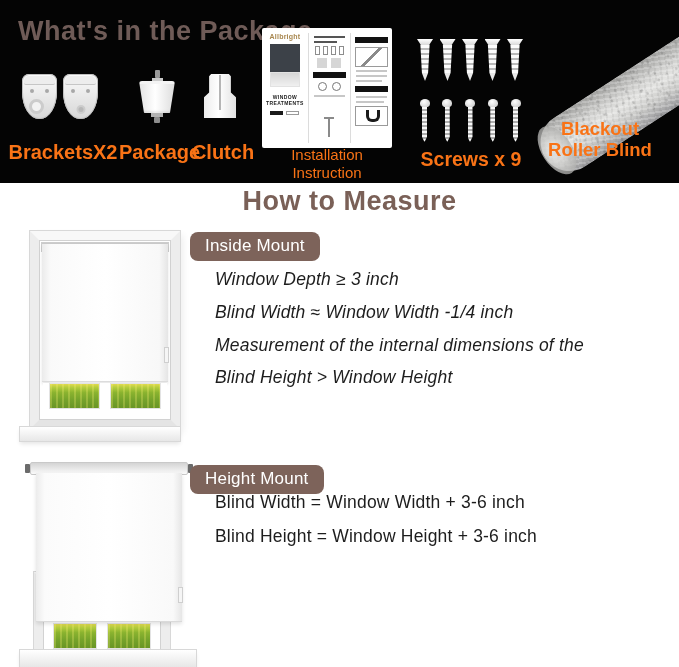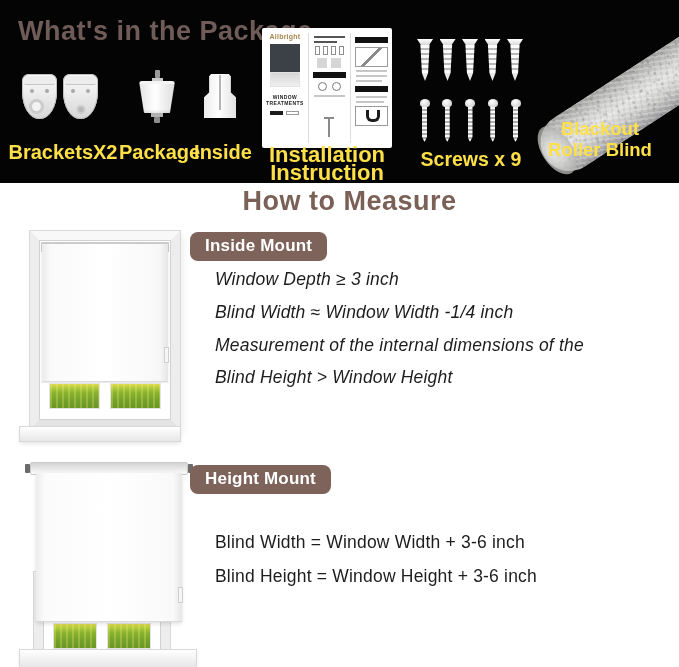--- a/index.html
+++ b/index.html
@@ -2,25 +2,25 @@
 <html><head>
 <meta charset="utf-8">
 <style>
   * { margin:0; padding:0; box-sizing:border-box; }
   body { font-family:"Liberation Sans","DejaVu Sans",sans-serif; background:#fff; }
   .page { position:relative; width:679px; height:667px; background:#ffffff; overflow:hidden; }
 
   
   .header { position:absolute; left:0; top:0; width:679px; height:183px; background:#040404; overflow:hidden; }
   .pkg-title { position:absolute; left:18px; top:16px; font-size:27px; font-weight:700; letter-spacing:.5px; color:#6f5b57; }
-  .hlabel { position:absolute; color:#fde047; font-weight:700; text-align:center; }
+  .hlabel { position:absolute; color:#f97316; font-weight:700; text-align:center; }
   .lbl-brackets { left:6px;  top:141px; width:114px; font-size:20px; }
   .lbl-clutch   { left:119px; top:141px; width:72px;  font-size:20px; }
   .lbl-button   { left:187px; top:141px; width:72px;  font-size:20px; }
-  .lbl-install  { left:268px; top:146px; width:118px; font-size:22px; line-height:18px; font-weight:700; }
+  .lbl-install  { left:268px; top:146px; width:118px; font-size:15px; line-height:18px; font-weight:400; }
   .lbl-screws   { left:418px; top:148px; width:106px; font-size:19.5px; }
   .lbl-blind    { left:541px; top:118px; width:118px; font-size:18.5px; line-height:21px; }
 
   
   .bracket { position:absolute; width:35px; height:45px; background:linear-gradient(180deg,#fbfbfb,#d7d7d7);
              border-radius:7px 7px 17px 17px / 7px 7px 27px 27px; box-shadow:inset 0 0 0 1px #bfbfbf; }
   .bracket::before { content:""; position:absolute; left:2px; right:2px; top:2px; height:8px;
              background:#ededed; border-bottom:1px solid #c6c6c6; border-radius:5px 5px 2px 2px; }
   .bracket .hole1,.bracket .hole2 { position:absolute; width:4px; height:4px; border-radius:50%; background:#a8a8a8; top:15px; }
   .bracket .hole1 { left:8px; } .bracket .hole2 { right:8px; }
@@ -101,27 +101,27 @@
             repeating-linear-gradient(25deg, rgba(255,255,255,.22) 0 2px, rgba(0,0,0,0) 2px 5px),
             repeating-linear-gradient(115deg, rgba(110,110,110,.10) 0 2px, transparent 2px 6px),
             linear-gradient(180deg,#a2a2a0 0,#cfcfcd 28%,#e4e4e2 48%,#cbcbc9 72%,#97979a 100%);
           background-size:17px 13px,21px 15px,15px 11px,auto,auto,auto; }
   .tube::before { content:""; position:absolute; left:-1px; top:2px; bottom:2px; width:30px;
           border-radius:50%; background:radial-gradient(ellipse at 42% 50%,#dcdcda 25%,#aeaeac 75%); opacity:.75; }
 
   
   .measure-title { position:absolute; left:20px; right:0; top:186px; text-align:center;
                    font-size:27px; font-weight:700; letter-spacing:.5px; color:#7a6057; }
-  .badge { position:absolute; color:#ffffff; background:#7d635a; font-size:17px; font-weight:700;
+  .badge { position:absolute; color:#ffffff; background:#7d635a; font-size:17px; font-weight:400;
            padding:4px 15px 5px; border-radius:8px; letter-spacing:.2px; }
   .badge-inside  { left:190px; top:232px; }
   .badge-outside { left:190px; top:465px; }
   .m-lines { position:absolute; left:215px; color:#1d1d1d; font-size:17.5px; letter-spacing:.2px; }
   .m-lines-inside  { top:269px; } .m-lines-inside  > div { height:32.8px;font-style:italic; }
-  .m-lines-outside { top:532px; } .m-lines-outside > div { height:34px; }
+  .m-lines-outside { top:492px; } .m-lines-outside > div { height:34px; }
 
   
   .winA { position:absolute; left:8px; top:223px; width:184px; height:226px; }
   .frameA { position:absolute; left:22px; top:8px; width:150px; height:198px; background:#fff;
             border:9px solid; border-color:#f8f8f8 #ededed #e4e4e4 #ededed;
             box-shadow:0 0 0 1px #d8d8d8, inset 0 0 0 1px #d2d2d2, 3px 4px 7px rgba(0,0,0,.07); }
   .rollerA { position:absolute; left:2px; right:2px; top:2px; height:10px;
              background:linear-gradient(#c7c7c7,#f2f2f2); border:1px solid #cdcdcd; }
   .blindA { position:absolute; left:3px; right:3px; top:4px; height:138px;
             background:linear-gradient(90deg,#ebebeb 0,#fafafa 7%,#ffffff 50%,#f8f8f8 93%,#e5e5e5 100%);
@@ -277,21 +277,21 @@
       <div class="screw">
           <div class="shead"></div>
           <div class="sshaft"></div>
         </div>
     </div>
 
     <div class="tube"></div>
 
     <div class="hlabel lbl-brackets">BracketsX2</div>
     <div class="hlabel lbl-clutch">Package</div>
-    <div class="hlabel lbl-button">Inside</div>
+    <div class="hlabel lbl-button">Clutch</div>
     <div class="hlabel lbl-install">
       <div>Installation</div>
       <div>Instruction</div>
     </div>
     <div class="hlabel lbl-screws">Screws x 9</div>
     <div class="hlabel lbl-blind">
       <div>Blackout</div>
       <div>Roller Blind</div>
     </div>
   </div>

